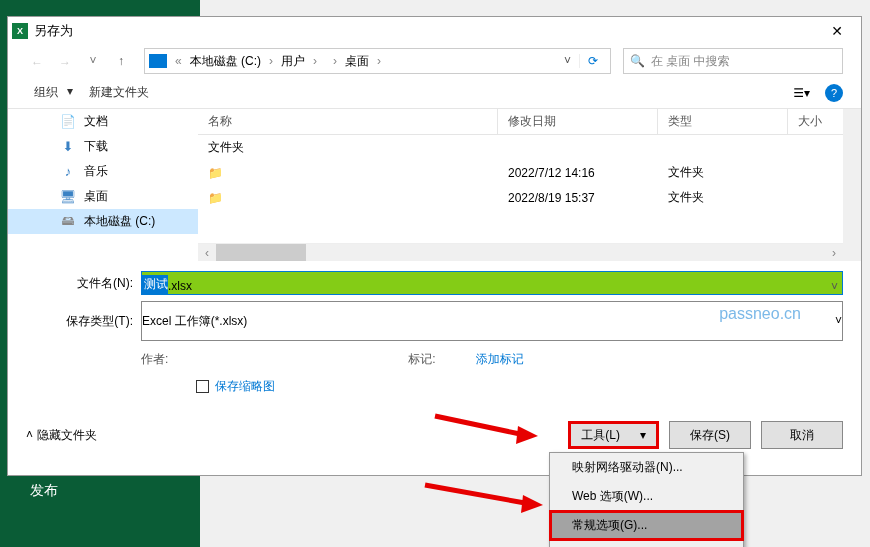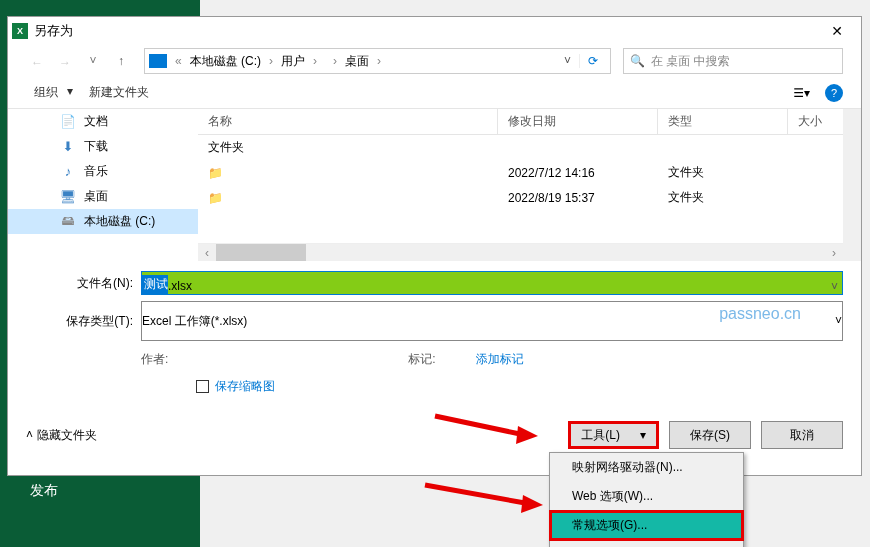--- a/index.html
+++ b/index.html
@@ -58,21 +58,21 @@
 .chk{width:13px;height:13px;border:1px solid #333;cursor:pointer}
 .thumb-label{color:#0078d4;cursor:pointer}
 .bottom-bar{display:flex;align-items:center;padding:10px 18px;gap:10px}
 .hide-folders{display:flex;align-items:center;gap:4px;cursor:pointer}
 .bottom-spacer{flex:1}
 .btn{min-width:82px;height:28px;border:1px solid #888;background:#e1e1e1;display:flex;align-items:center;justify-content:center;cursor:pointer;padding:0 10px}
 .tools-btn{border:3px solid #e60000;min-width:90px;gap:20px}
 .watermark{position:absolute;right:60px;top:288px;color:#7cb9e8;font-size:16px;pointer-events:none}
 .menu{position:absolute;left:549px;top:452px;width:195px;background:#f0f0f0;border:1px solid #999;box-shadow:2px 2px 4px rgba(0,0,0,.3);z-index:10}
 .menu-item{padding:6px 22px;cursor:pointer}
-.menu-item.hl{background:#14b8a6;outline:3px solid #e60000;outline-offset:-2px}
+.menu-item.hl{background:#a3a3a3;outline:3px solid #e60000;outline-offset:-2px}
 .arrow-red{position:absolute;pointer-events:none;z-index:5}
 .arrow1{left:430px;top:406px;width:110px;height:40px}
 .arrow2{left:420px;top:475px;width:125px;height:40px}
 .arrow-line{stroke:#e60000;stroke-width:5;fill:none}
 .arrow-head{fill:#e60000}
 .filename-wrap{flex:1;height:24px;border:1px solid #0078d4;display:flex;align-items:flex-end;background:#84cc16}
 .filename-sel{background:#0078d4;color:#fff;padding:1px 0 1px 2px}
 .filename-rest{padding:1px 0}
 .dd-caret{cursor:pointer;padding:0 4px;color:#555}
 </style>

